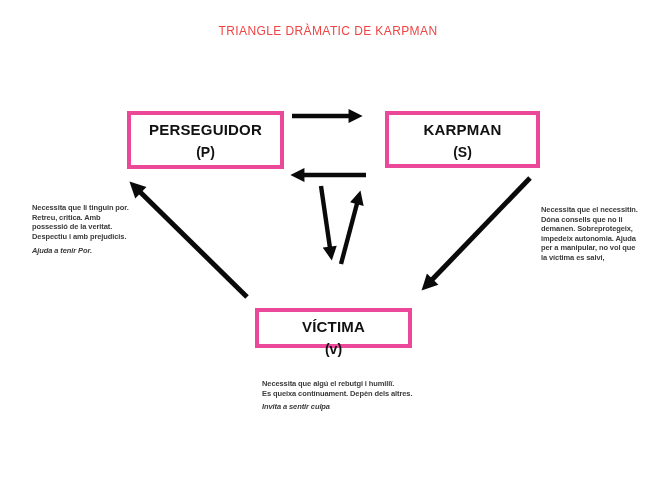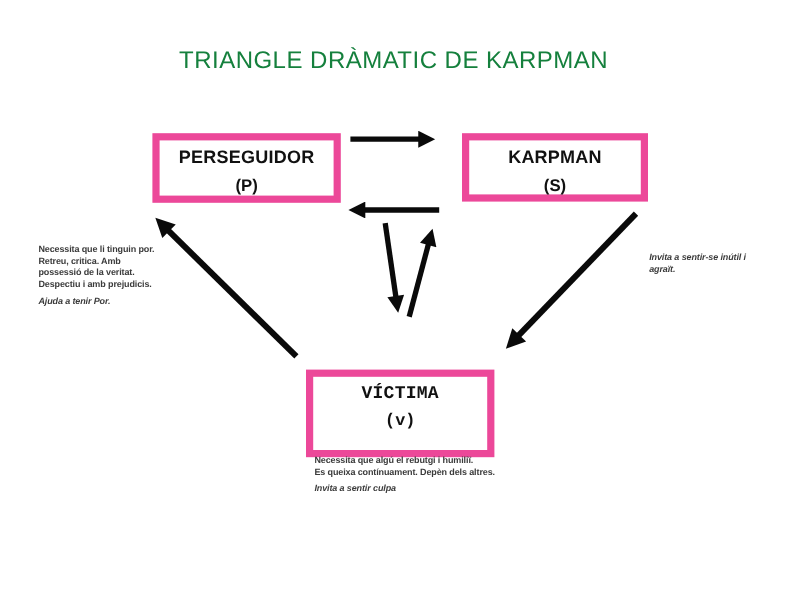--- a/index.html
+++ b/index.html
@@ -4,37 +4,37 @@
 <style>
   html,body{margin:0;padding:0;background:#ffffff;}
   .canvas{
     position:relative;
     width:656px;height:492px;
     background:#ffffff;
     font-family:"Liberation Sans", sans-serif;
     overflow:hidden;
   }
   .title{
-    position:absolute;top:40px;left:0;right:0;
+    position:absolute;top:24px;left:0;right:0;
     text-align:center;
-    font-size:20px;letter-spacing:.4px;
-    color:#15803d;
+    font-size:12px;letter-spacing:.4px;
+    color:#ef4444;
   }
   .arrows{position:absolute;left:0;top:0;width:656px;height:492px;}
   .node{
     position:absolute;
-    border:6px solid #ec4899;
+    border:4px solid #ec4899;
     background:#ffffff;
     display:flex;flex-direction:column;align-items:center;
     padding-top:7px;row-gap:7px;
     box-sizing:border-box;
   }
   .node-persecutor{left:127px;top:111px;width:157px;height:58px;}
   .node-rescuer{left:385px;top:111px;width:155px;height:57px;}
-  .node-victim{left:255px;top:308px;width:157px;height:73px;font-family:Liberation Mono, monospace;}
+  .node-victim{left:255px;top:308px;width:157px;height:40px;}
   .node-name{font-size:15px;font-weight:bold;color:#111;line-height:16px;letter-spacing:.2px;}
   .node-letter{font-size:14px;font-weight:bold;color:#111;line-height:15px;}
   .note{
     position:absolute;
     font-size:7.5px;line-height:9.5px;
     color:#3b3b3b;letter-spacing:-.1px;font-weight:bold;
   }
   .note-body{white-space:pre-line;}
   .note-invite{white-space:pre-line;font-style:italic;margin-top:5px;}
   .note-persecutor{left:32px;top:203px;width:100px;}
@@ -80,22 +80,26 @@
 
   <div class="note note-persecutor">
     <div class="note-body">Necessita que li tinguin por.
 Retreu, critica. Amb
 possessió de la veritat.
 Despectiu i amb prejudicis.</div>
     <div class="note-invite">Ajuda a tenir Por.</div>
   </div>
 
   <div class="note note-rescuer">
-    <div class="note-invite">Invita a sentir-se inútil i
-agraït.</div>
+    <div class="note-body">Necessita que el necessitin.
+Dóna consells que no li
+demanen. Sobreprotegeix,
+impedeix autonomia. Ajuda
+per a manipular, no vol que
+la víctima es salvi,</div>
   </div>
 
   <div class="note note-victim">
     <div class="note-body">Necessita que algú el rebutgi i humiliï.
 Es queixa contínuament. Depèn dels altres.</div>
     <div class="note-invite">Invita a sentir culpa</div>
   </div>
 
 </div>
 

